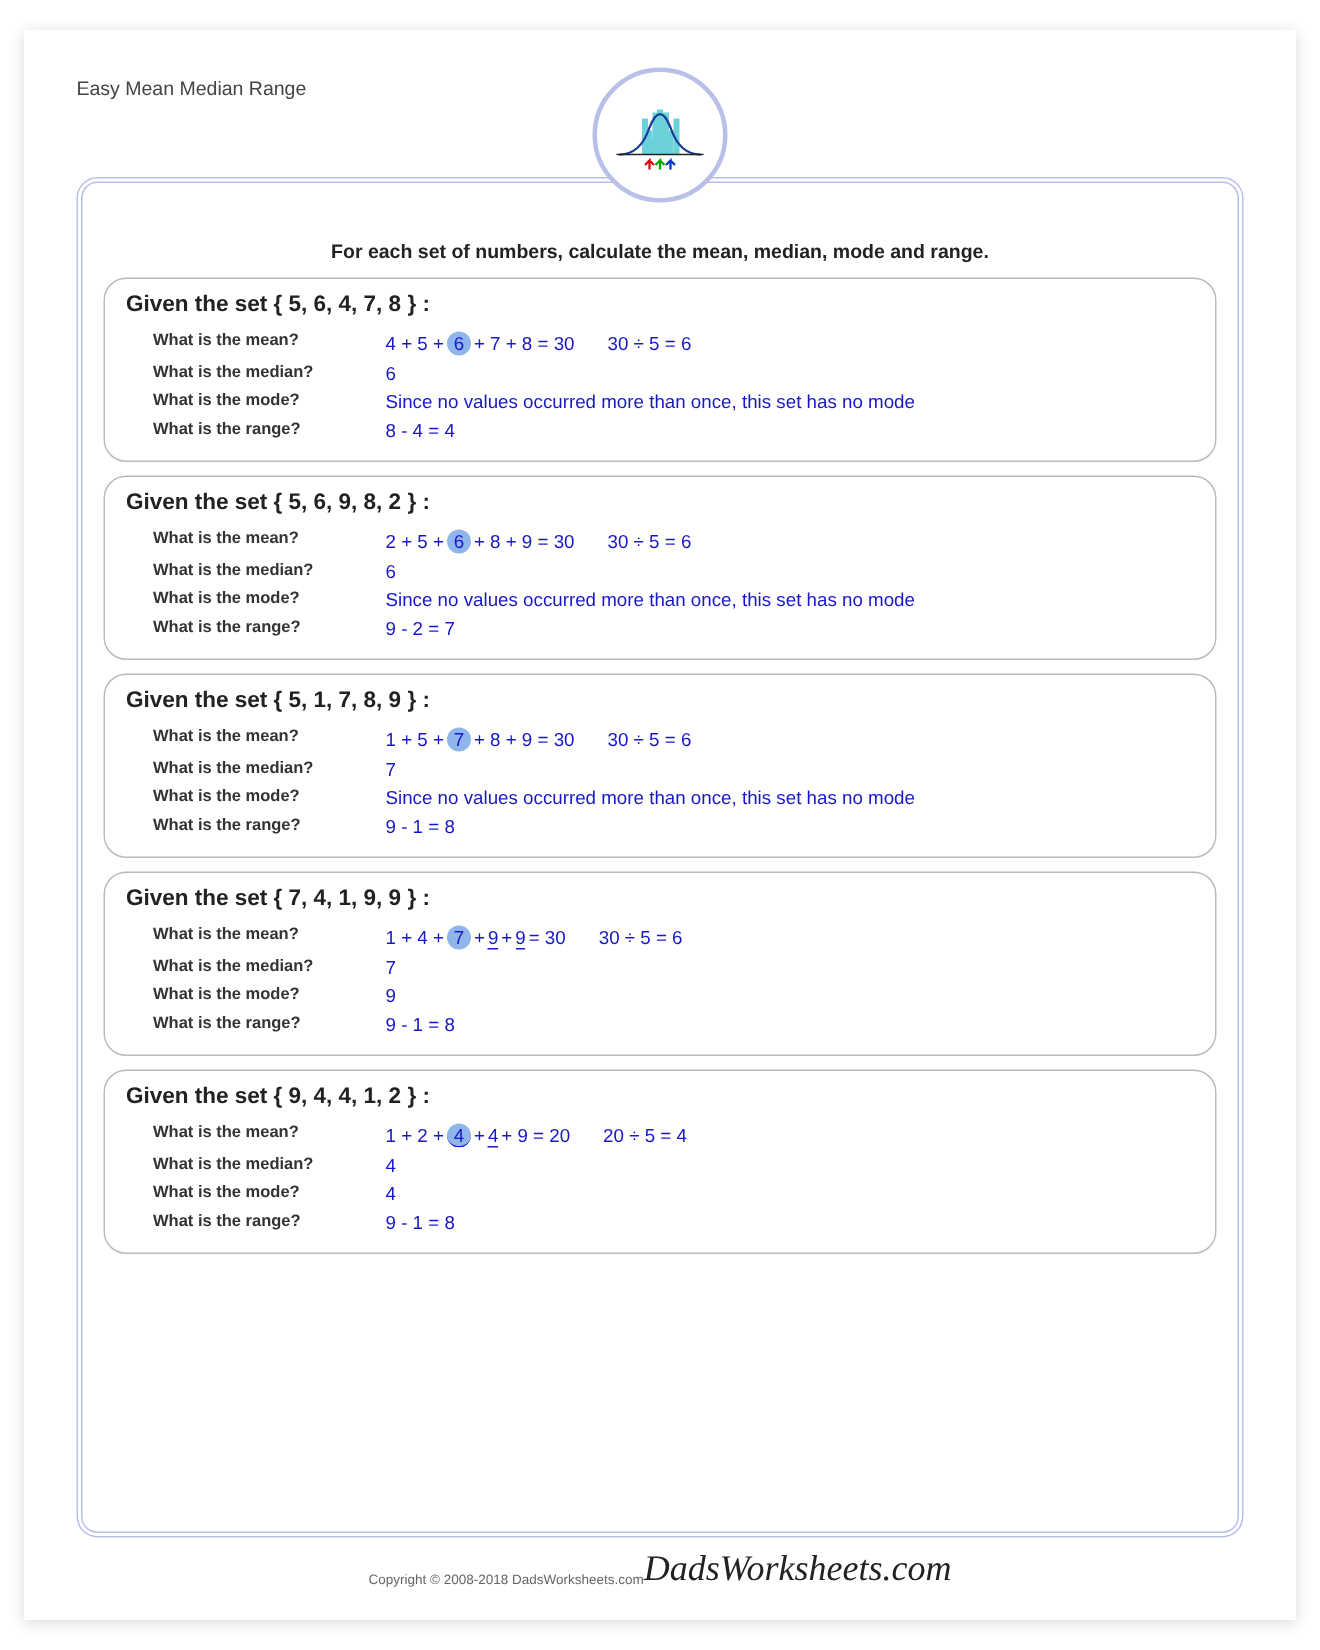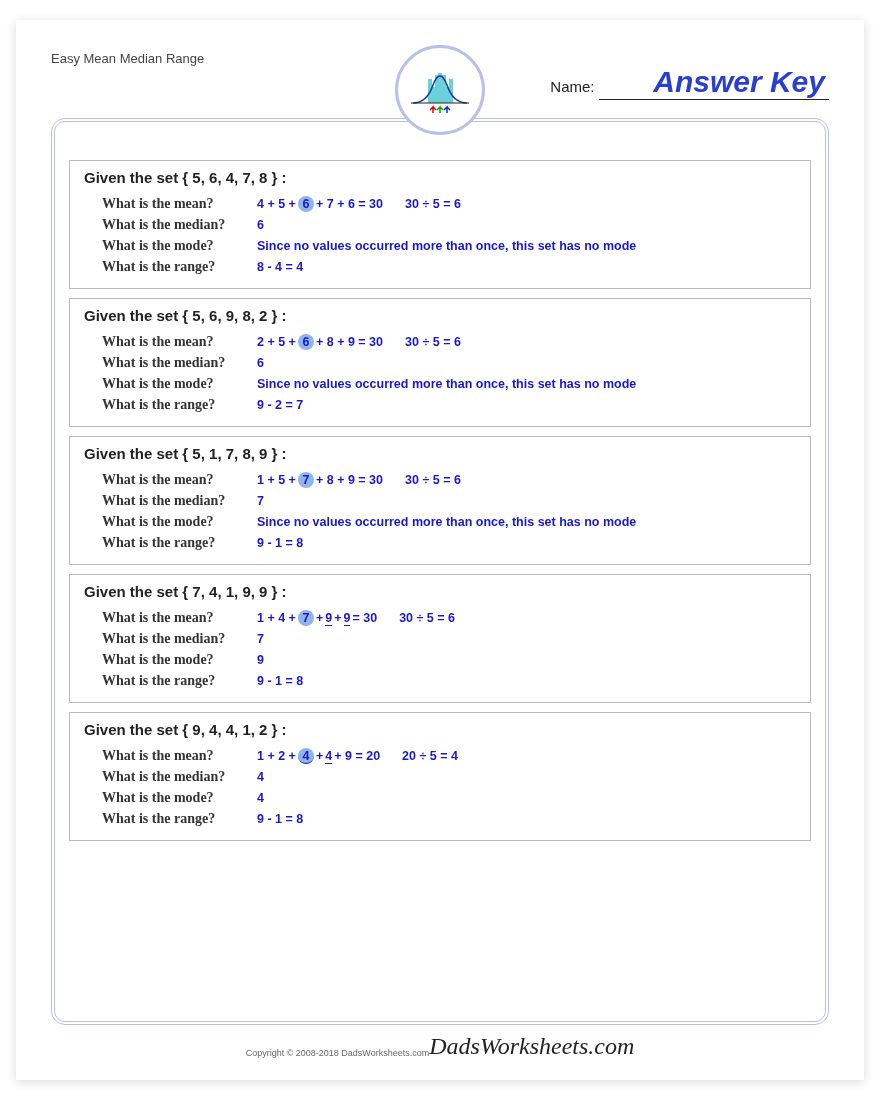--- a/index.html
+++ b/index.html
@@ -78,45 +78,44 @@
   }
   .instruction {
     text-align: center;
     font-size: 13px;
     font-weight: bold;
     color: #222;
     margin-bottom: 10px;
   }
   .problem {
     border: 1px solid #bbb;
-    border-radius: 0;
+    border-radius: 15px;
     padding: 8px 14px 8px 14px;
     margin-bottom: 9px;
   }
   .problem-title {
     font-size: 15px;
     font-weight: bold;
     color: #222;
     margin-bottom: 10px;
   }
   .row {
     display: flex;
     margin-bottom: 5px;
     padding-left: 18px;
   }
   .q {
     width: 155px;
-    font-size: 14px;
+    font-size: 11px;
     font-weight: bold;
     color: #333;
-    font-family: Liberation Serif, serif;
   }
   .a {
     font-size: 12.5px;
-    font-weight: bold;
+    font-weight: normal;
     color: #1818c8;
     display: flex;
     align-items: center;
     gap: 2px;
     flex-wrap: nowrap;
   }
   .a .gap { display:inline-block; width:18px; }
   .hl {
     background: #8fb5ea;
     border-radius: 50%;
@@ -171,36 +170,33 @@
         <rect x="31" y="8" width="4" height="30" fill="#6ad2d8"></rect>
         <rect x="28" y="10" width="4" height="28" fill="#6ad2d8"></rect>
         <rect x="35" y="10" width="4" height="28" fill="#6ad2d8"></rect>
         <path d="M 6 38 Q 20 38 26 20 Q 33 2 40 20 Q 46 38 60 38" stroke="#1a3a9a" stroke-width="1.5" fill="none"></path>
         <line x1="4" y1="38" x2="62" y2="38" stroke="#222" stroke-width="1"></line>
         <path d="M 26 48 L 26 42 L 23 45 M 26 42 L 29 45" stroke="#d01" stroke-width="1.5" fill="none"></path>
         <path d="M 33 48 L 33 42 L 30 45 M 33 42 L 36 45" stroke="#0a0" stroke-width="1.5" fill="none"></path>
         <path d="M 40 48 L 40 42 L 37 45 M 40 42 L 43 45" stroke="#03c" stroke-width="1.5" fill="none"></path>
       </svg>
     </div>
-    <div class="name-block">
-      <span class="name-label">Name:</span>
-      <span class="answer-key">Answer Key</span>
-    </div>
   </div>
 
   <div class="main-frame">
+    <div class="instruction">For each set of numbers, calculate the mean, median, mode and range.</div>
     <div id="problems-host">
         <div class="problem">
           <div class="problem-title">Given the set { 5, 6, 4, 7, 8 } :</div>
           <div class="row">
             <div class="q">What is the mean?</div>
             <div class="a">
               <span>4 + 5 + </span>
               <span class="hl">6</span>
-              <span> + 7 + 6 = 30</span>
+              <span> + 7 + 8 = 30</span>
               <span class="gap"></span>
               <span>30 ÷ 5 = 6</span>
             </div>
           </div>
           <div class="row">
             <div class="q">What is the median?</div>
             <div class="a">6</div>
           </div>
           <div class="row">
             <div class="q">What is the mode?</div>

